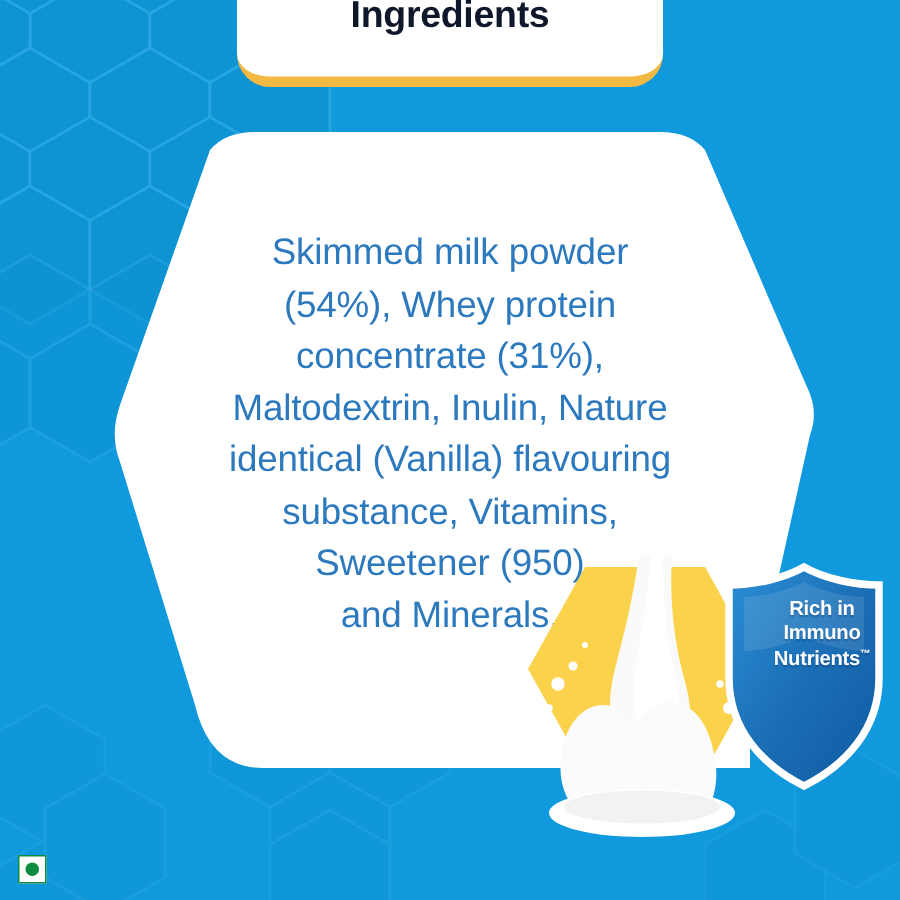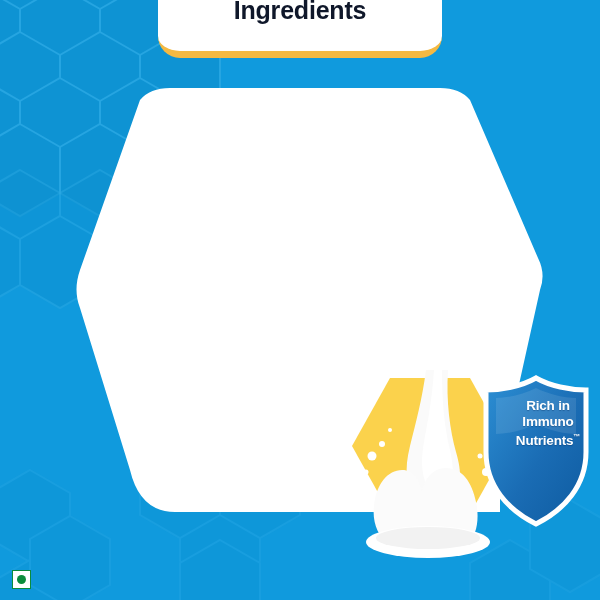--- a/index.html
+++ b/index.html
@@ -186,20 +186,28 @@
              Q 546 274 538 258
              L 470 100
              Q 460 88 440 88
              Z" fill="#FFFFFF"></path>
   </svg>
 
   <div class="title-tab">
     <div class="title-tab-text">Ingredients</div>
   </div>
 
+  <div class="ingredients-body">Skimmed milk powder
+(54%), Whey protein
+concentrate (31%),
+Maltodextrin, Inulin, Nature
+identical (Vanilla) flavouring
+substance, Vitamins,
+Sweetener (950)
+and Minerals.</div>
 
   <svg class="milk-art" viewBox="0 0 200 200">
 
     <g>
       <polygon points="60,18 140,18 178,86 140,154 60,154 22,86" fill="#FBD24C"></polygon>
     </g>
 
     <path d="M 96 10
              C 92 40 86 62 80 86
              C 74 110 76 126 86 138

